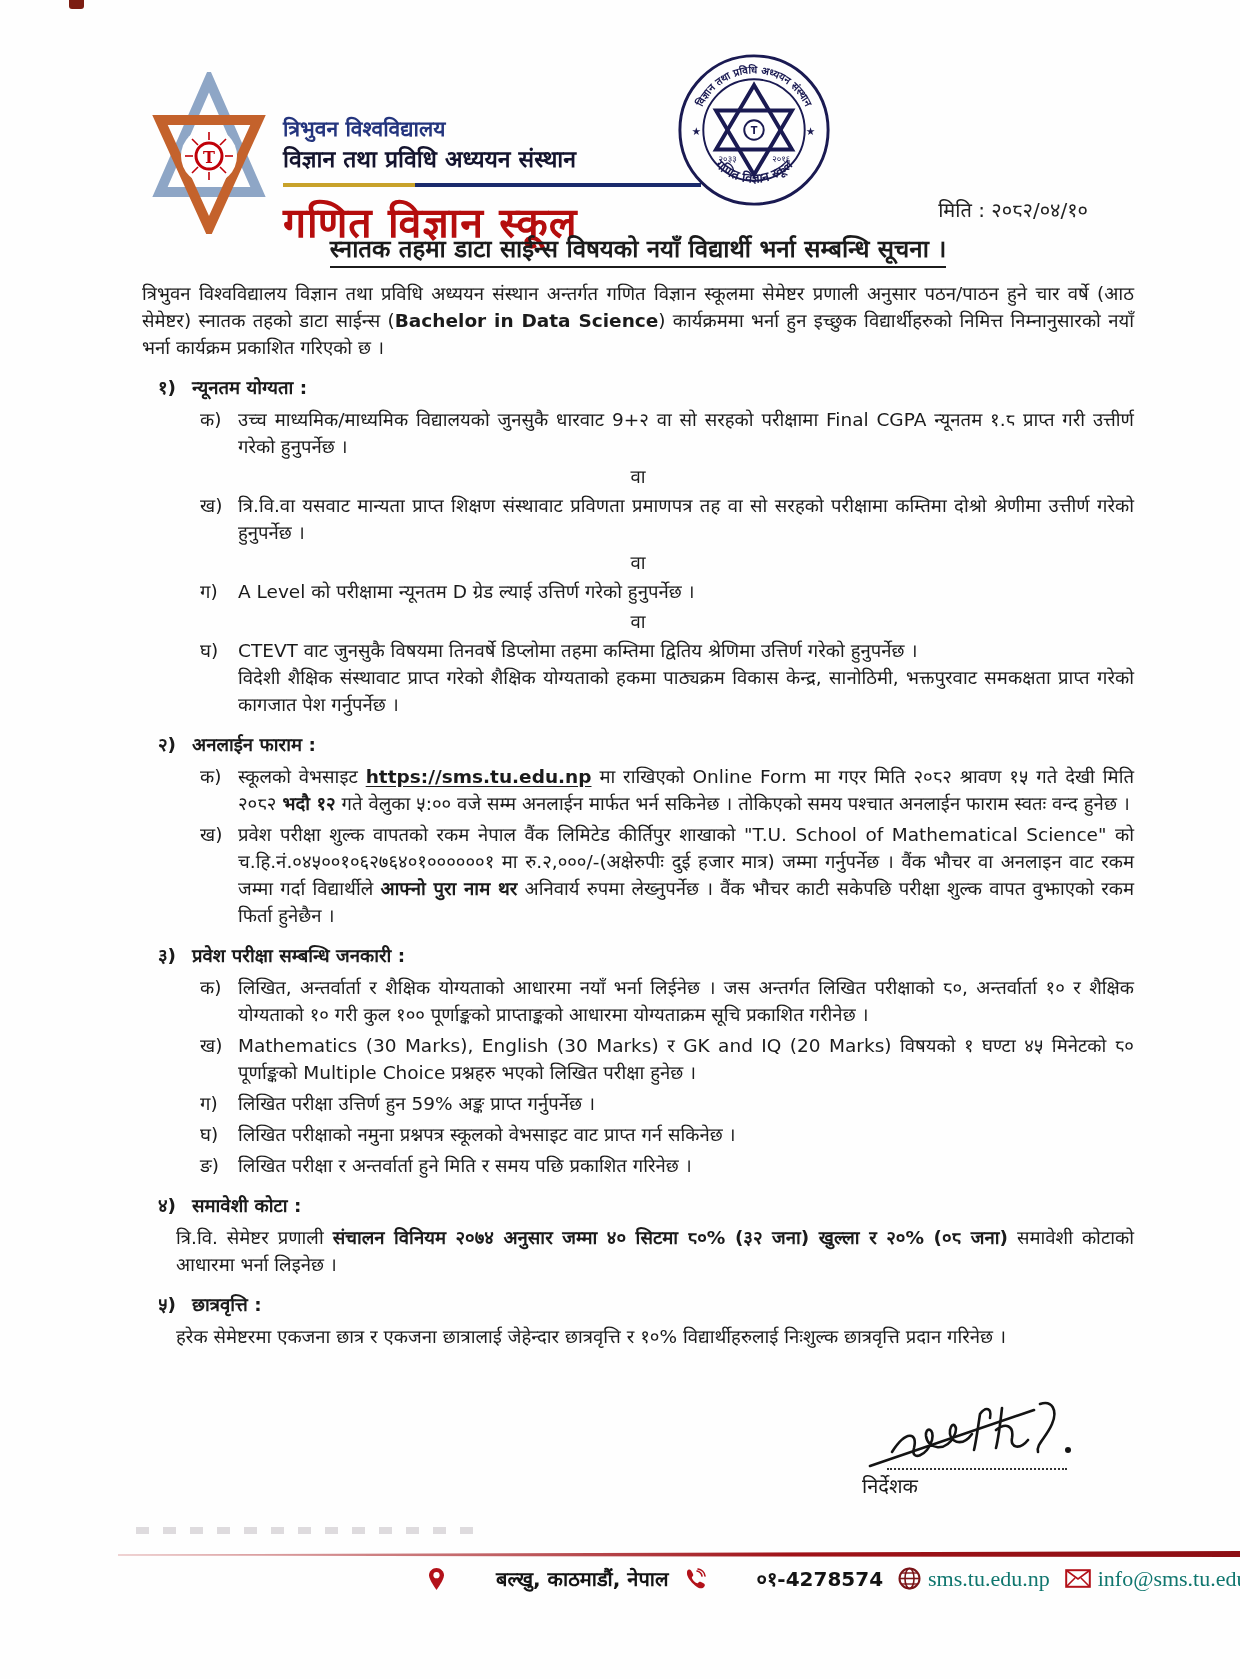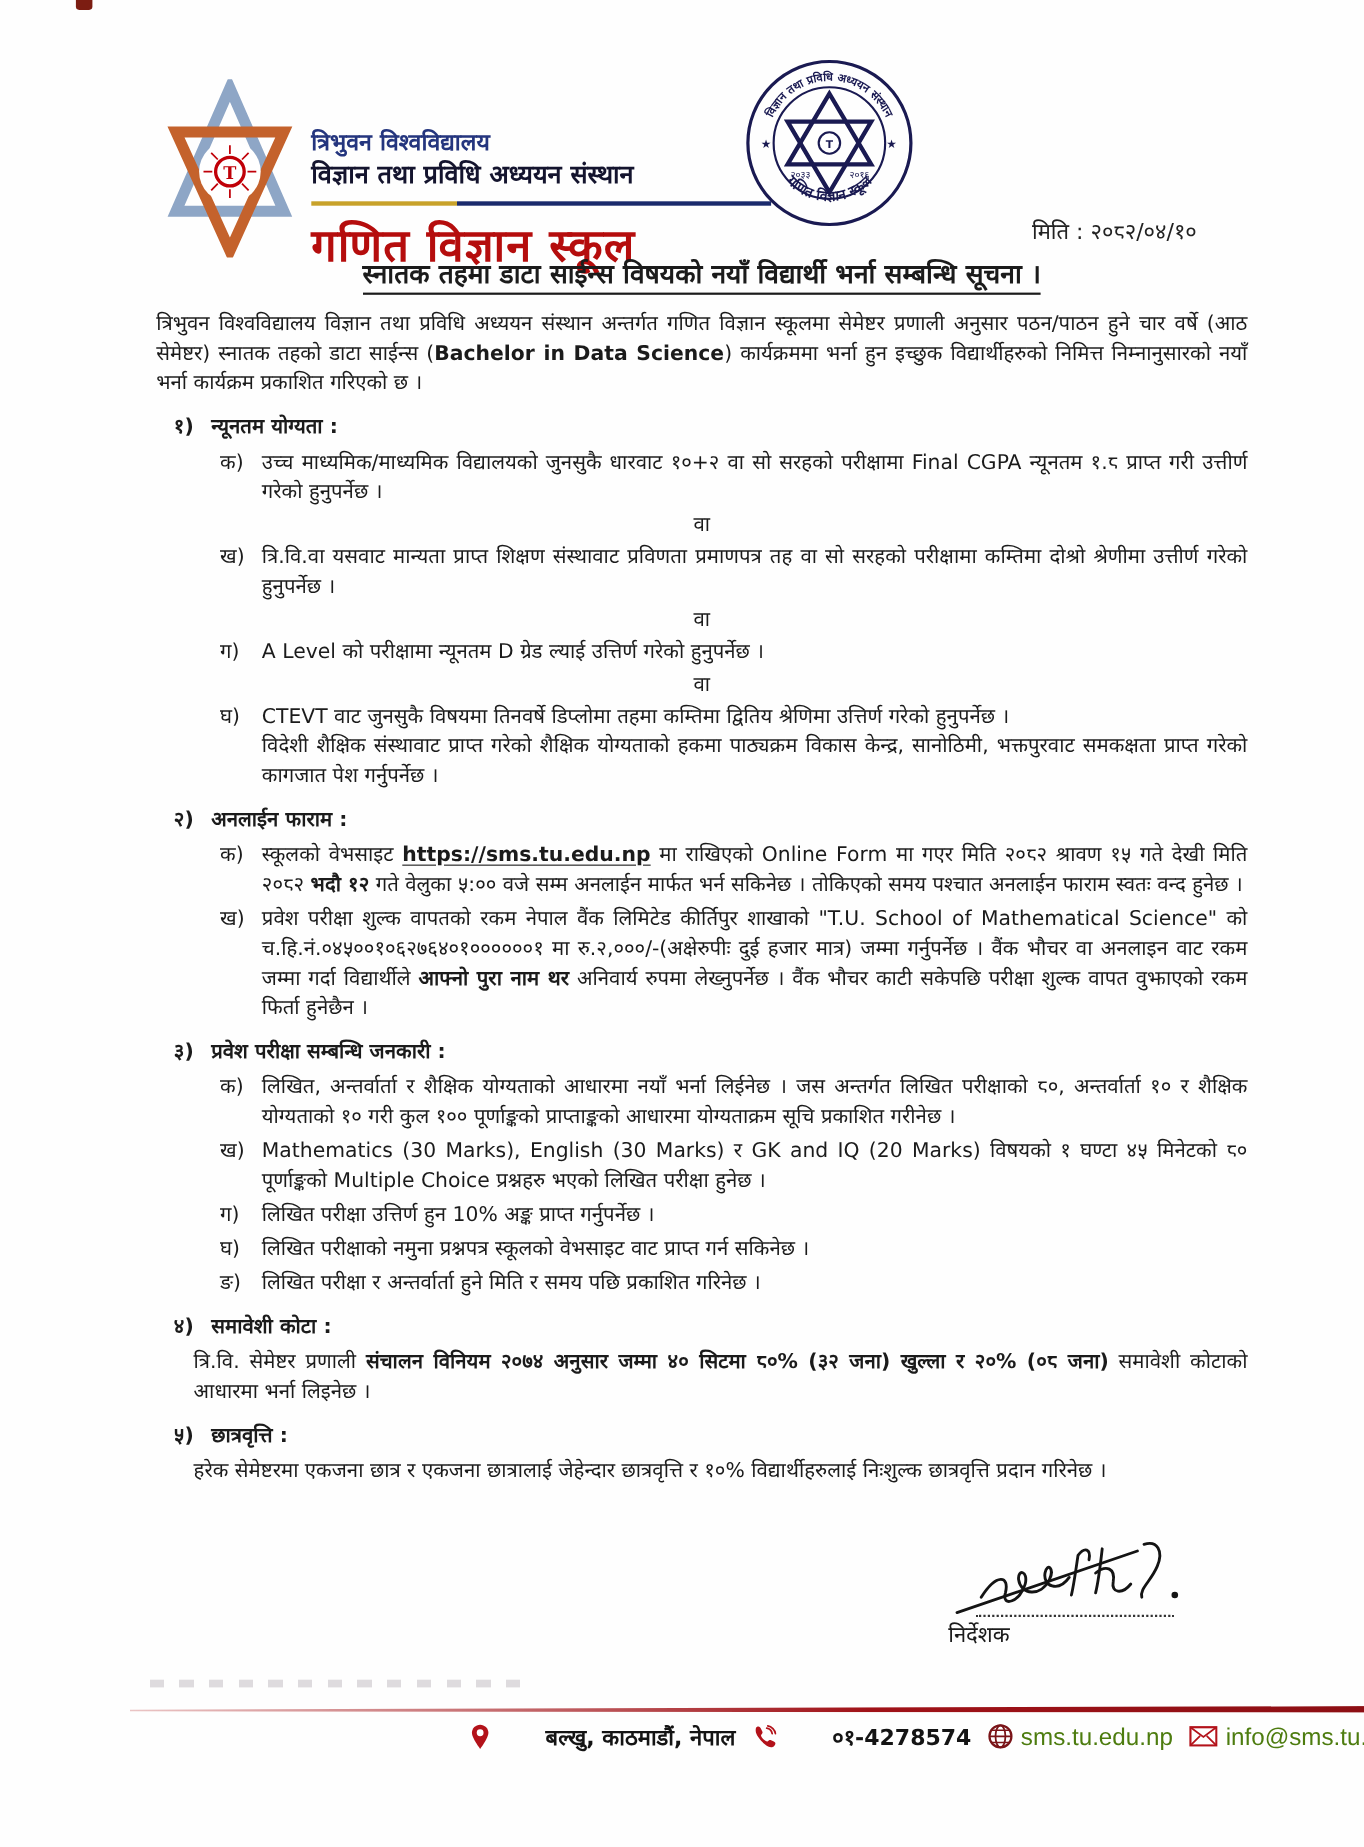--- a/index.html
+++ b/index.html
@@ -39,21 +39,21 @@
   .sign-role{font-size:20px;color:#1b1b1b;}
   
   .smudge{position:absolute;left:136px;top:1527px;width:340px;height:7px;opacity:.45;filter:blur(.6px);
     background:repeating-linear-gradient(90deg,#b9b2b9 0 13px,transparent 13px 27px);}
   .footer-line{position:absolute;left:118px;top:1551px;width:1122px;height:6px;
     background:linear-gradient(to right,rgba(175,25,25,.25),#a01218 60%,#8d0f14);
     clip-path:polygon(0 55%,100% 0,100% 100%,0 78%);}
   .contacts{position:absolute;left:428px;top:1565px;display:flex;align-items:center;gap:15px;white-space:nowrap;}
   .cgroup{display:flex;align-items:center;gap:7px;}
   .c-np{font-size:20px;font-weight:bold;color:#141414;margin-left:44px;}
-  .c-en{font-size:22px;color:#4d7c0f;font-family:Liberation Sans, sans-serif;}
+  .c-en{font-size:22px;color:#0f766e;font-family:Liberation Serif, serif;}
   .cicon{flex:none;display:block;}
 </style>
 </head>
 <body>
 
 <div class="page">
 
   <div class="corner-mark"></div>
 
   <svg class="logo" width="122" height="162" viewBox="0 0 122 162">
@@ -114,21 +114,21 @@
 
     <div class="intro">त्रिभुवन विश्वविद्यालय विज्ञान तथा प्रविधि अध्ययन संस्थान अन्तर्गत गणित विज्ञान स्कूलमा सेमेष्टर प्रणाली अनुसार पठन/पाठन हुने चार वर्षे (आठ सेमेष्टर) स्नातक तहको डाटा साईन्स (<b>Bachelor in Data Science</b>) कार्यक्रममा भर्ना हुन इच्छुक विद्यार्थीहरुको निमित्त निम्नानुसारको नयाँ भर्ना कार्यक्रम प्रकाशित गरिएको छ ।</div>
 
     <div class="section">
       <div class="sec-head">
         <span class="num">१)</span>
         <span>न्यूनतम योग्यता :</span>
       </div>
       <div class="item">
         <span class="lbl">क)</span>
-        <span class="txt">उच्च माध्यमिक/माध्यमिक विद्यालयको जुनसुकै धारवाट १०+२ वा सो सरहको परीक्षामा Final CGPA न्यूनतम १.८ प्राप्त गरी उत्तीर्ण गरेको हुनुपर्नेछ ।</span>
+        <span class="txt">उच्च माध्यमिक/माध्यमिक विद्यालयको जुनसुकै धारवाट 9+२ वा सो सरहको परीक्षामा Final CGPA न्यूनतम १.८ प्राप्त गरी उत्तीर्ण गरेको हुनुपर्नेछ ।</span>
       </div>
       <div class="or-line">वा</div>
       <div class="item">
         <span class="lbl">ख)</span>
         <span class="txt">त्रि.वि.वा यसवाट मान्यता प्राप्त शिक्षण संस्थावाट प्रविणता प्रमाणपत्र तह वा सो सरहको परीक्षामा कम्तिमा दोश्रो श्रेणीमा उत्तीर्ण गरेको हुनुपर्नेछ ।</span>
       </div>
       <div class="or-line">वा</div>
       <div class="item">
         <span class="lbl">ग)</span>
         <span class="txt">A Level को परीक्षामा न्यूनतम D ग्रेड ल्याई उत्तिर्ण गरेको हुनुपर्नेछ ।</span>
@@ -164,21 +164,21 @@
       <div class="item">
         <span class="lbl">क)</span>
         <span class="txt">लिखित, अन्तर्वार्ता र शैक्षिक योग्यताको आधारमा नयाँ भर्ना लिईनेछ । जस अन्तर्गत लिखित परीक्षाको ८०, अन्तर्वार्ता १० र शैक्षिक योग्यताको १० गरी कुल १०० पूर्णाङ्कको प्राप्ताङ्कको आधारमा योग्यताक्रम सूचि प्रकाशित गरीनेछ ।</span>
       </div>
       <div class="item">
         <span class="lbl">ख)</span>
         <span class="txt">Mathematics (30 Marks), English (30 Marks) र GK and IQ (20 Marks) विषयको १ घण्टा ४५ मिनेटको ८० पूर्णाङ्कको Multiple Choice प्रश्नहरु भएको लिखित परीक्षा हुनेछ ।</span>
       </div>
       <div class="item">
         <span class="lbl">ग)</span>
-        <span class="txt">लिखित परीक्षा उत्तिर्ण हुन 10% अङ्क प्राप्त गर्नुपर्नेछ ।</span>
+        <span class="txt">लिखित परीक्षा उत्तिर्ण हुन 59% अङ्क प्राप्त गर्नुपर्नेछ ।</span>
       </div>
       <div class="item">
         <span class="lbl">घ)</span>
         <span class="txt">लिखित परीक्षाको नमुना प्रश्नपत्र स्कूलको वेभसाइट वाट प्राप्त गर्न सकिनेछ ।</span>
       </div>
       <div class="item">
         <span class="lbl">ङ)</span>
         <span class="txt">लिखित परीक्षा र अन्तर्वार्ता हुने मिति र समय पछि प्रकाशित गरिनेछ ।</span>
       </div>
     </div>

